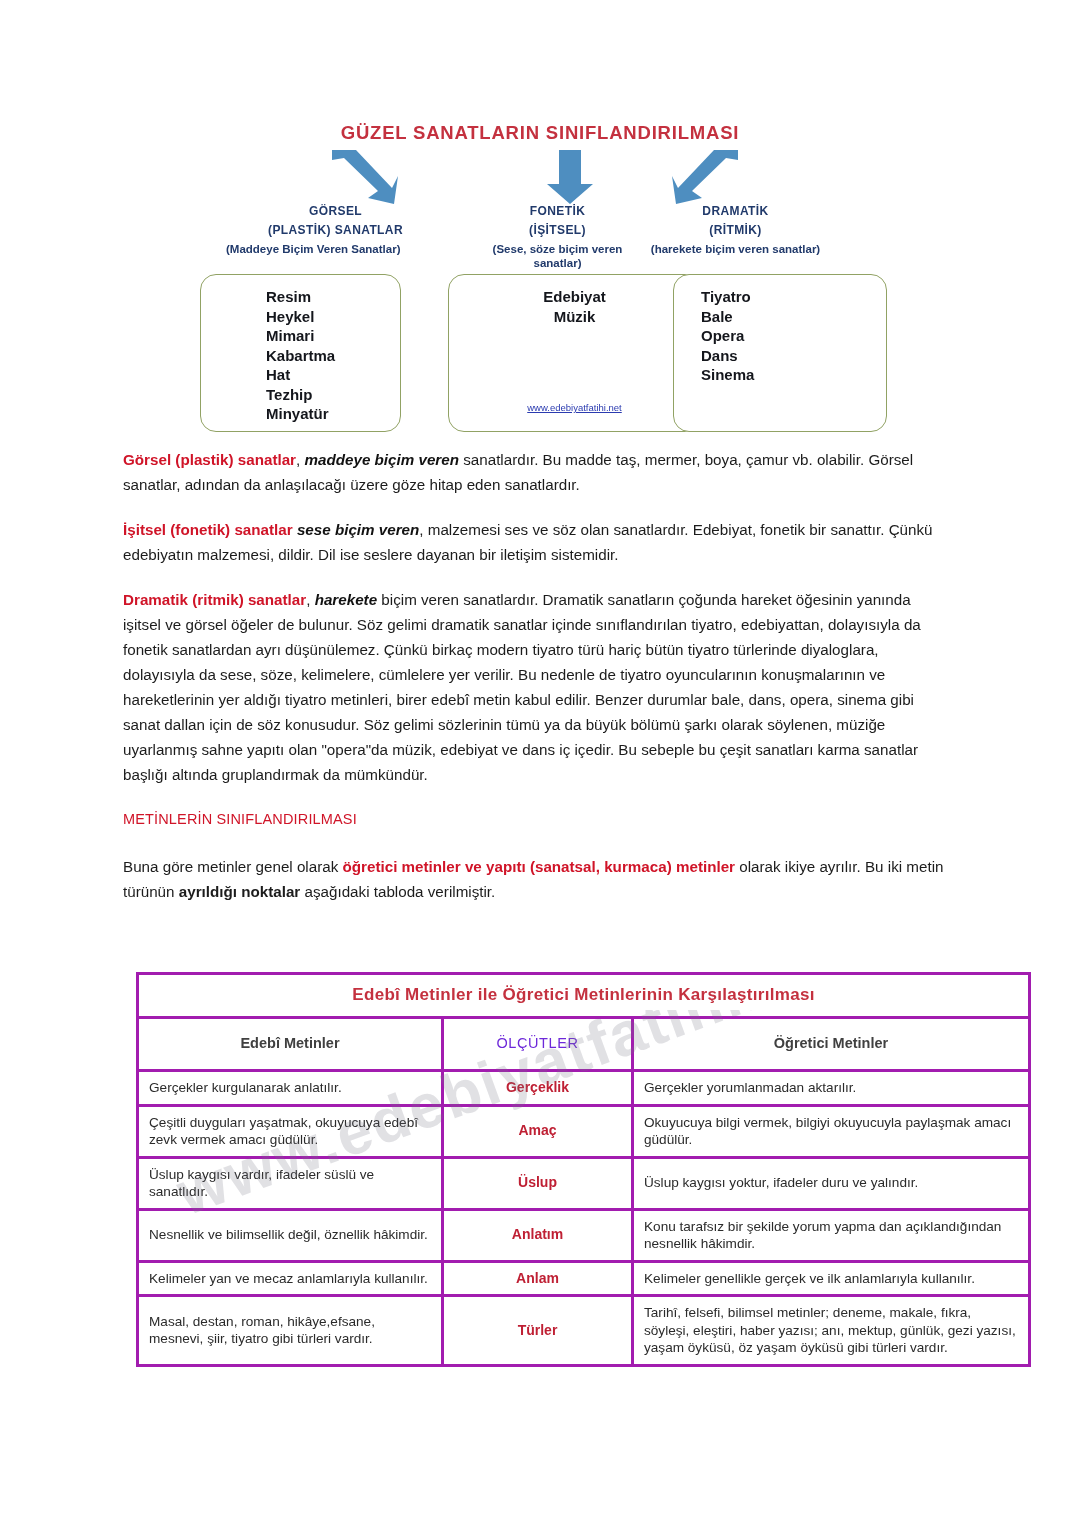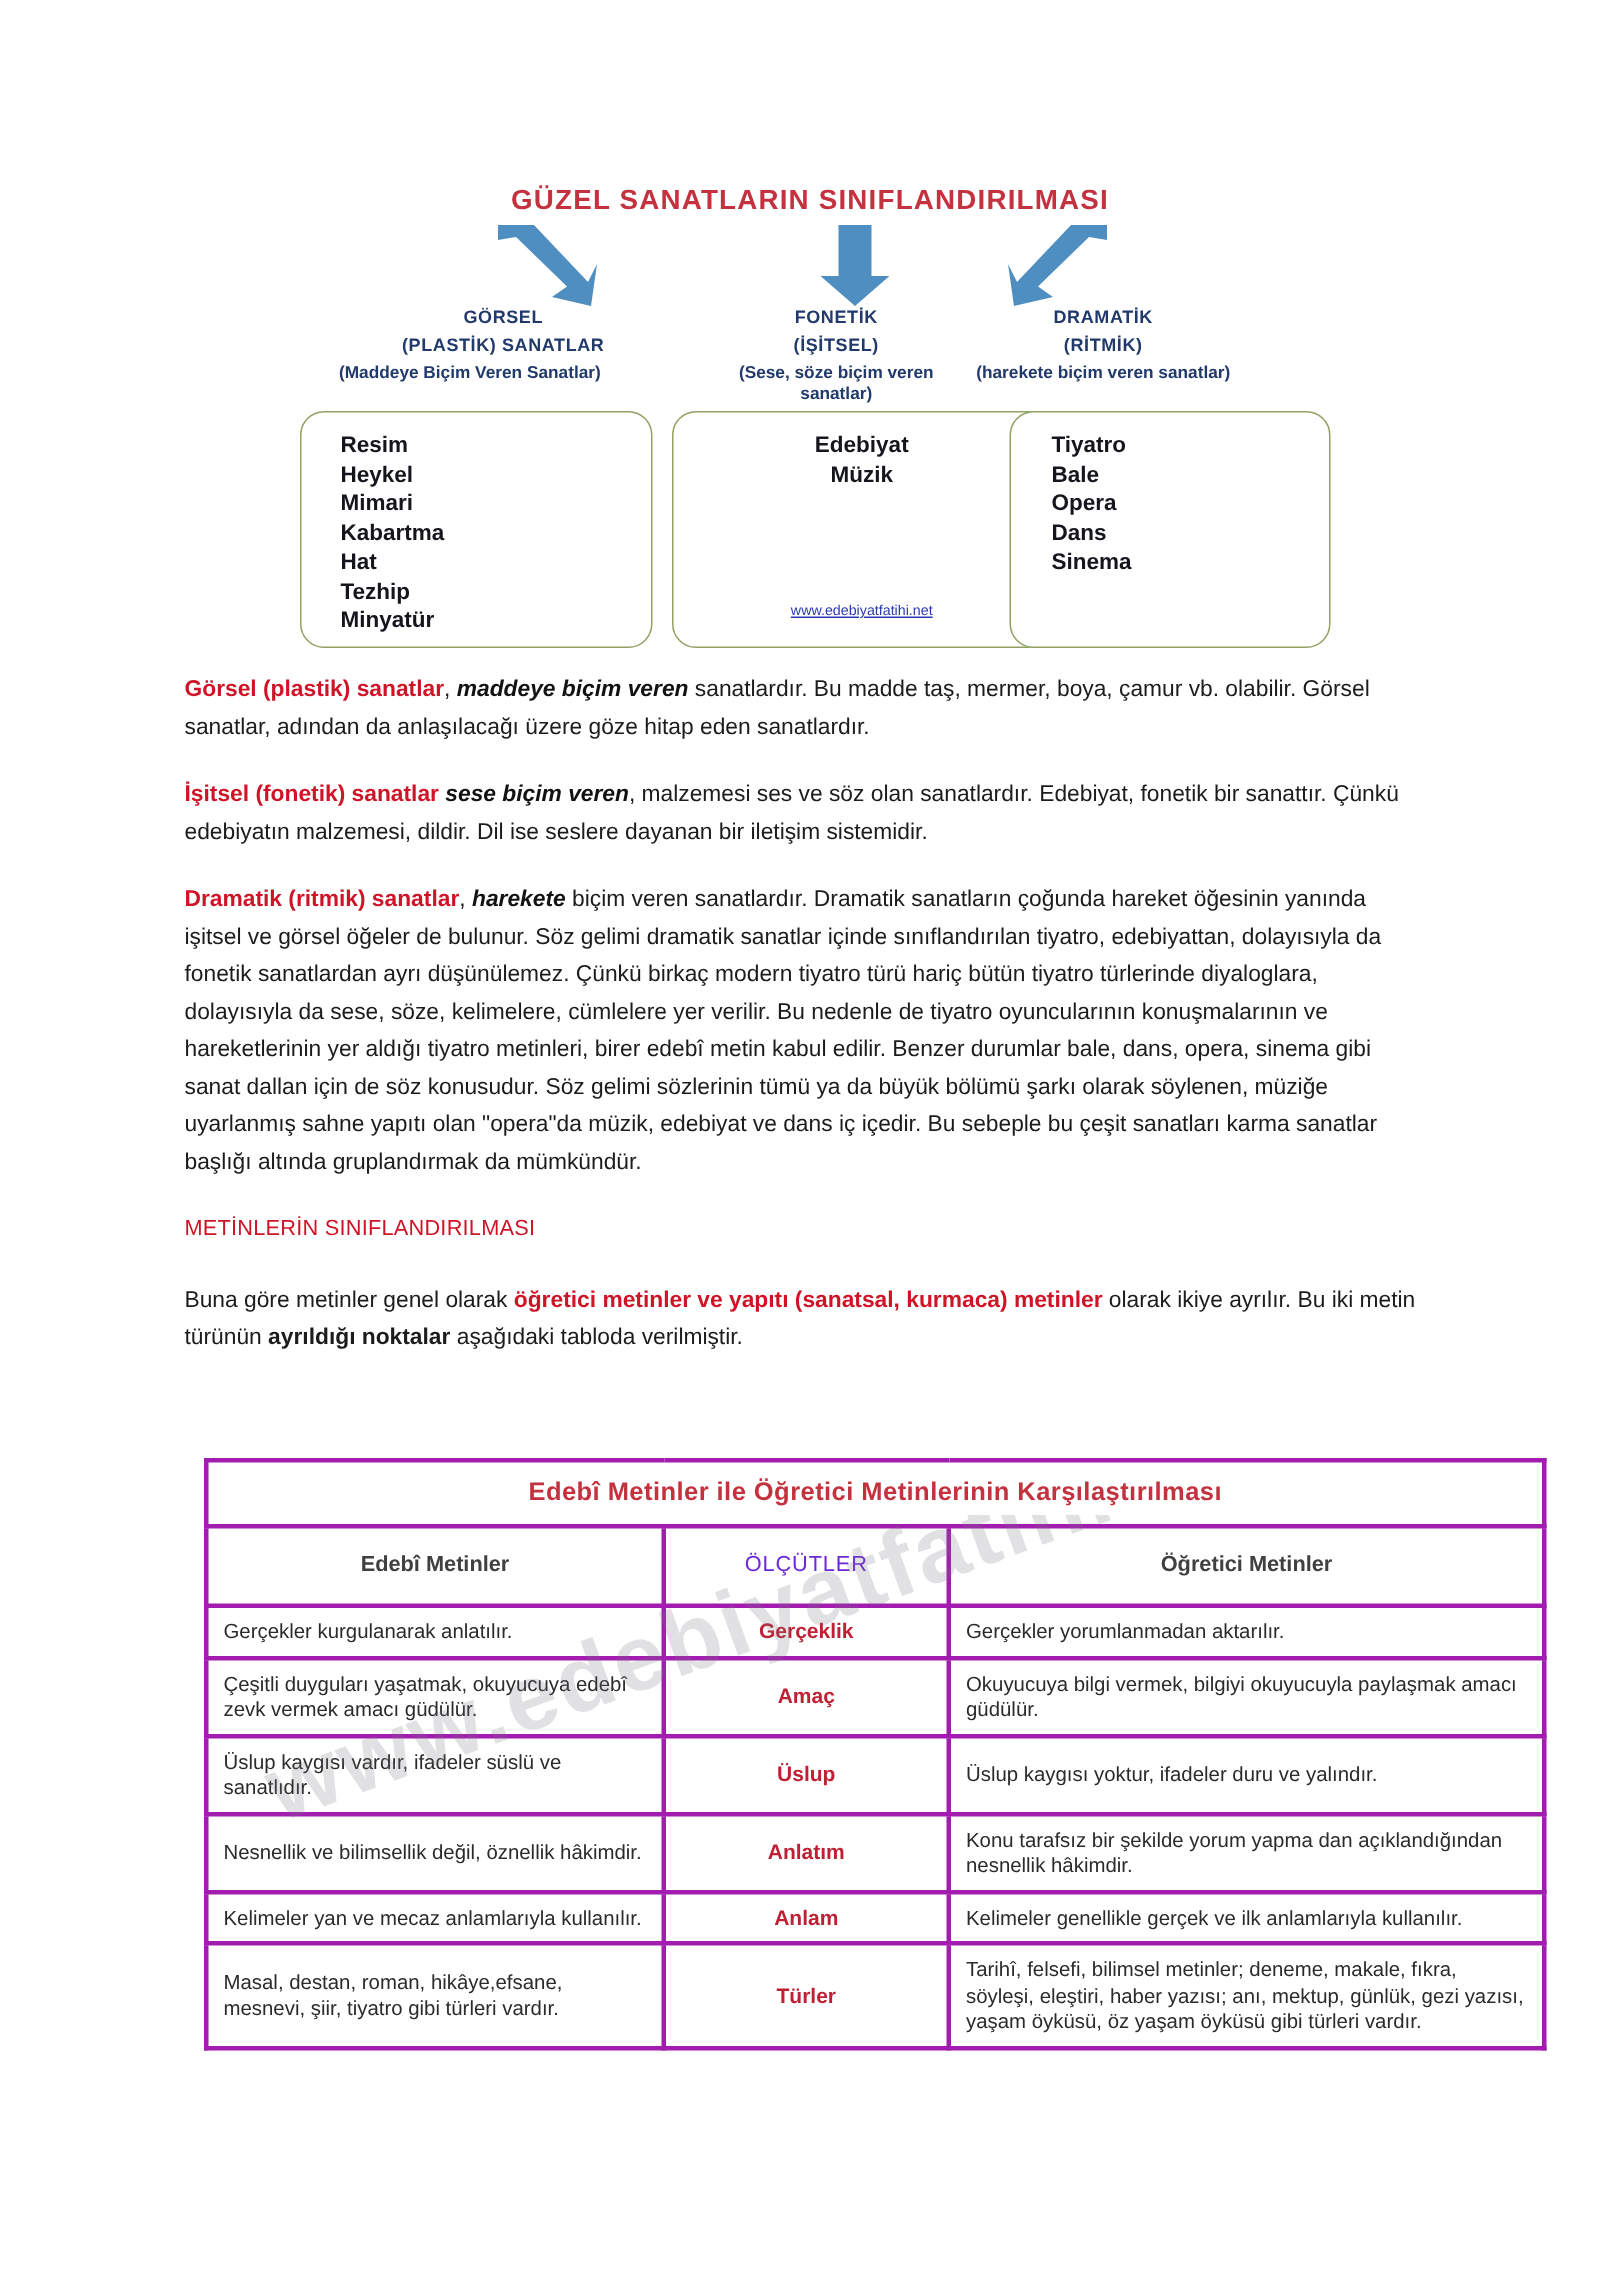--- a/index.html
+++ b/index.html
@@ -88,21 +88,21 @@
   }
   .gbox {
     position: absolute;
     top: 0;
     height: 158px;
     border: 1.6px solid #91a264;
     border-radius: 16px;
     background: #ffffff;
     box-sizing: border-box;
   }
-  .gbox-1 { left: 30px; width: 235px; }
+  .gbox-1 { left: 30px; width: 201px; padding-left: 39px; }
   .gbox-2 { left: 278px; width: 253px; }
   .gbox-3 { left: 503px; width: 214px; }
 
   .gbox ul {
     list-style: none;
     margin: 0;
     padding: 12px 0 0 0;
     font-weight: bold;
     font-size: 15px;
     line-height: 19.5px;

